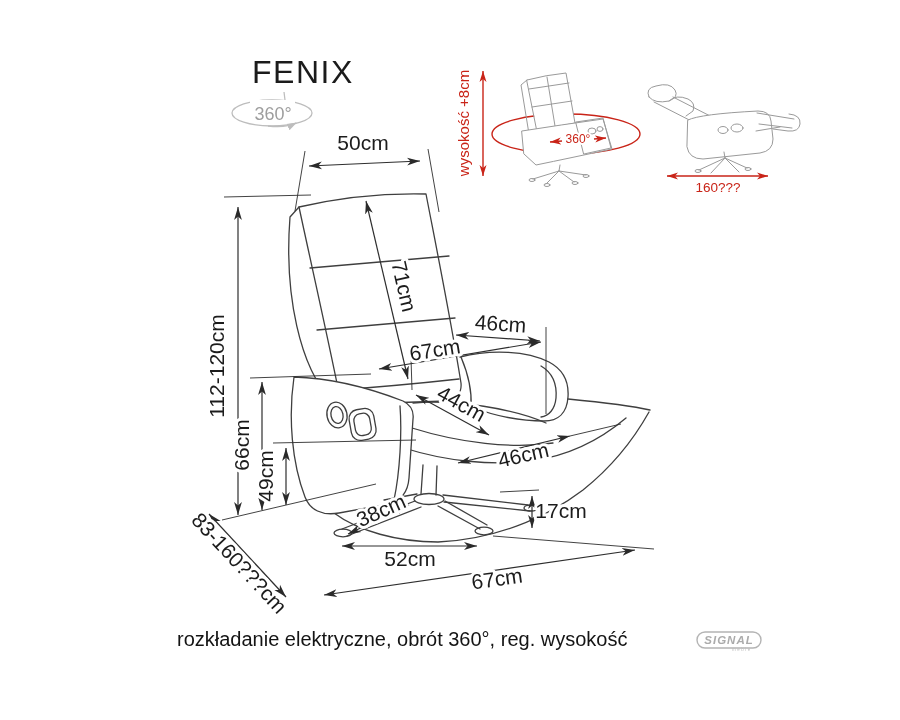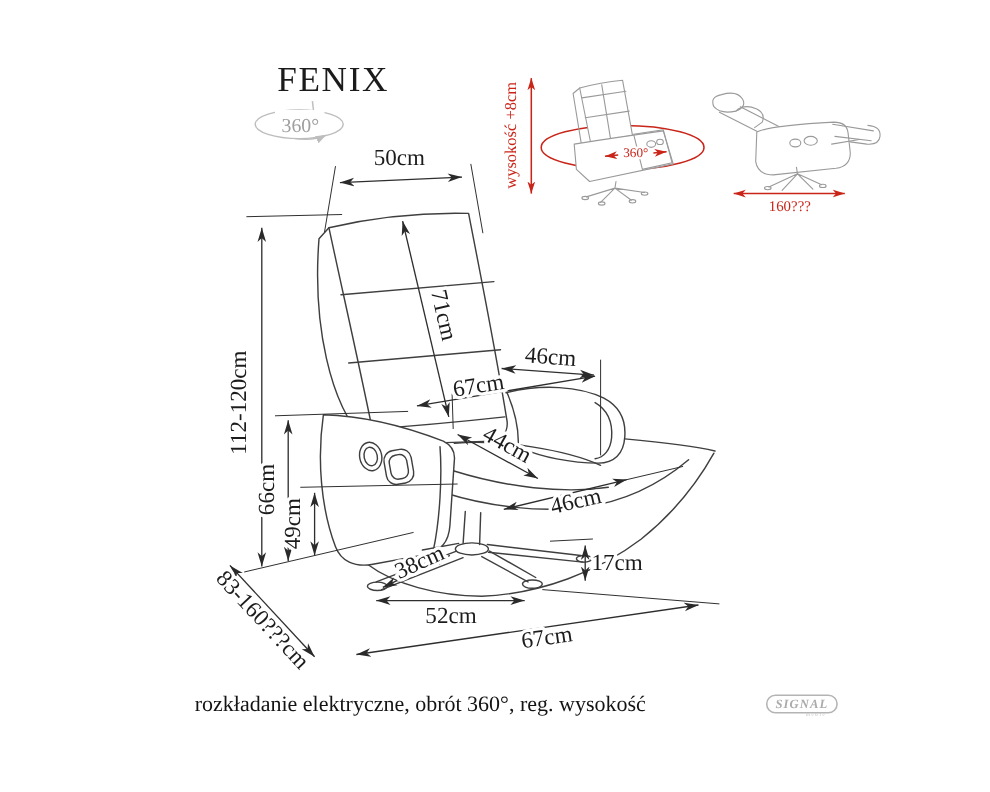--- a/index.html
+++ b/index.html
@@ -1,17 +1,17 @@
 <!DOCTYPE html>
 <html><head>
 <meta charset="utf-8">
 <style>
   html,body{margin:0;padding:0;background:#fff;}
   #stage{position:relative;width:900px;height:720px;background:#fff;overflow:hidden;
-         font-family:Liberation Serif, serif;}
+         font-family:Liberation Sans, sans-serif;}
   svg{position:absolute;left:0;top:0;}
   .chair{stroke:#3f3f3f;stroke-width:1.3;fill:none;stroke-linecap:round;stroke-linejoin:round;}
   .chairfill{fill:#ffffff;}
   .dim{stroke:#2e2e2e;stroke-width:1.2;fill:none;}
   .ext{stroke:#2e2e2e;stroke-width:0.9;fill:none;}
   .dimtext{font-size:21px;fill:#1c1c1c;text-anchor:middle;paint-order:stroke;stroke:#ffffff;stroke-width:6px;stroke-linejoin:round;}
   .red{stroke:#c92418;fill:none;stroke-width:1.4;}
   .redtext{fill:#c92418;text-anchor:middle;paint-order:stroke;stroke:#ffffff;stroke-width:4px;stroke-linejoin:round;}
   .ghost{stroke:#9a9a9a;stroke-width:1;fill:none;stroke-linecap:round;stroke-linejoin:round;}
   .ghostfill{fill:#ffffff;}

